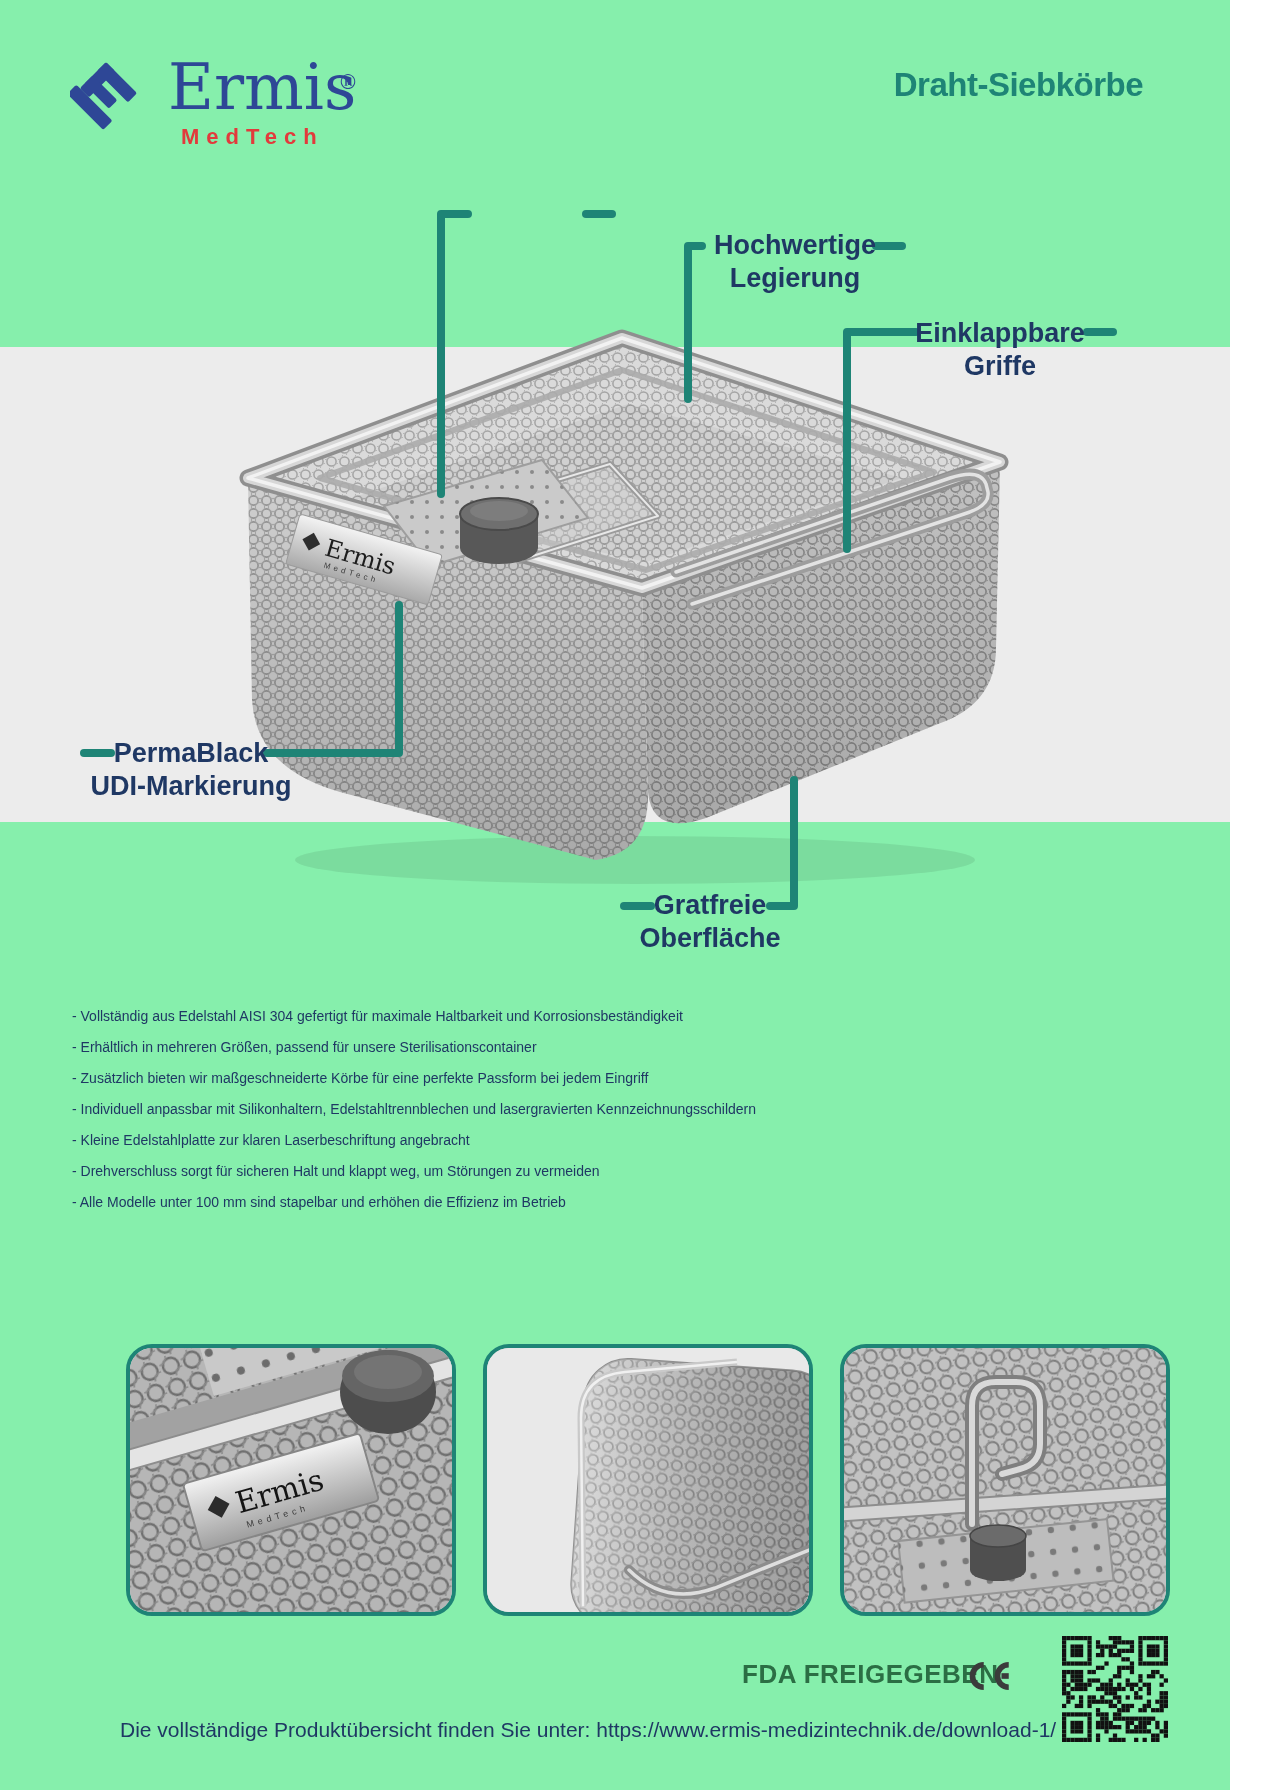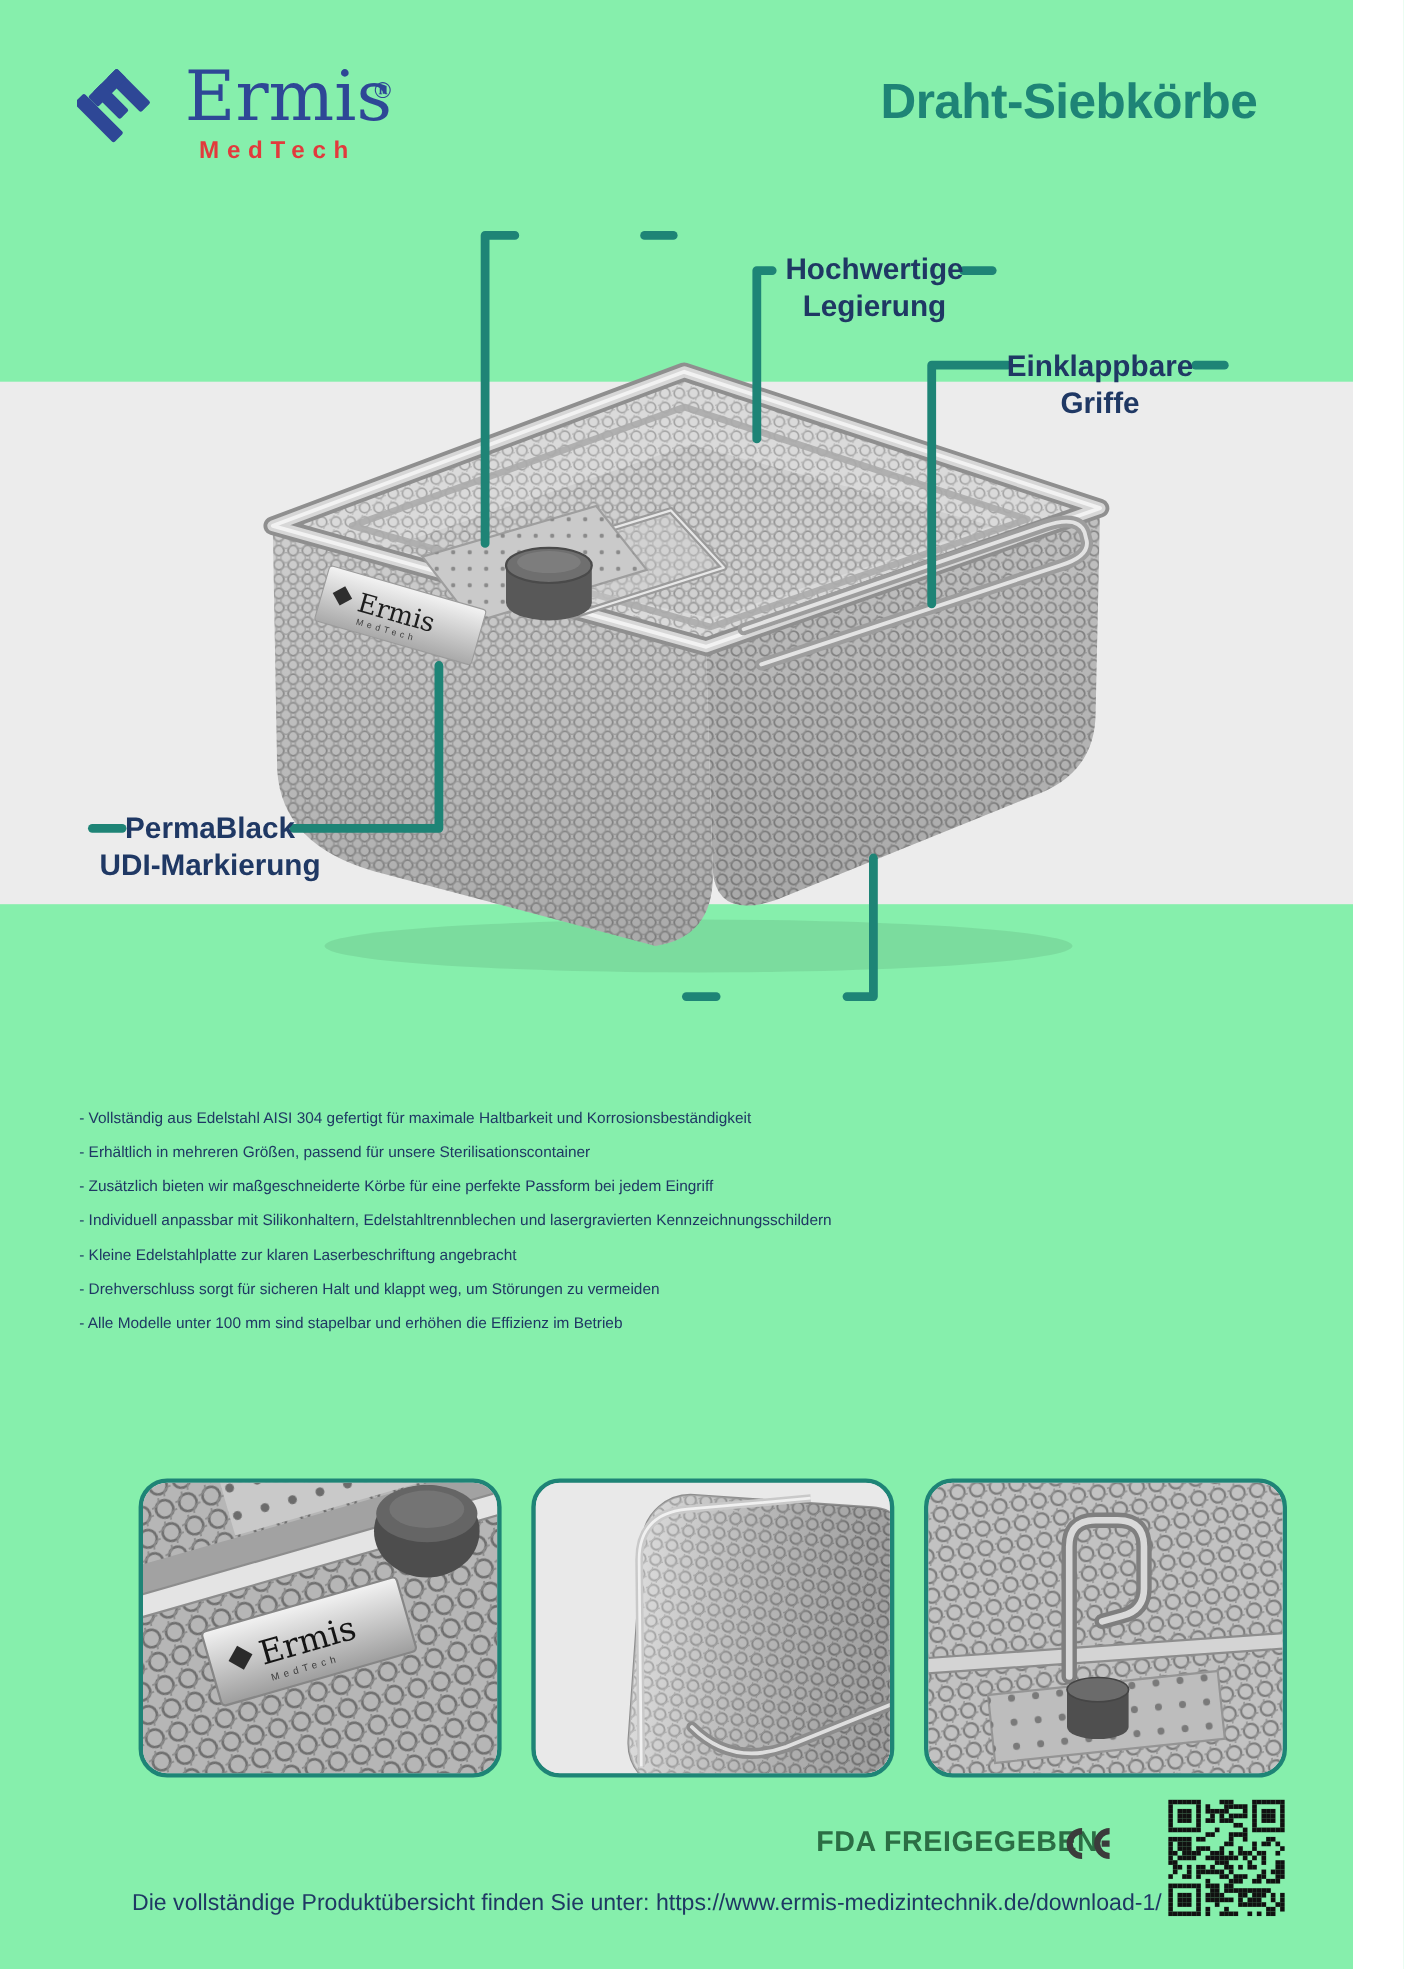--- a/index.html
+++ b/index.html
@@ -7,21 +7,21 @@
         font-family:"Liberation Sans",sans-serif;}
   
   .gray-band{position:absolute;left:0;top:347px;width:1276px;height:475px;background:#ececec;}
   .logo-mark{position:absolute;left:70px;top:60px;width:72px;height:72px;}
   .logo-brand{position:absolute;left:168px;top:56px;font-family:"DejaVu Serif","Liberation Serif",serif;
               font-size:63px;line-height:1;color:#2e4796;}
   .logo-reg{position:absolute;left:338px;top:70px;font-size:20px;color:#2e4796;
             font-family:"DejaVu Serif",serif;}
   .logo-sub{position:absolute;left:181px;top:124px;font-size:22px;font-weight:700;
             letter-spacing:7px;color:#e23a3c;}
-  .page-title{position:absolute;right:87px;top:66px;font-size:45px;font-weight:700;
+  .page-title{position:absolute;right:87px;top:66px;font-size:33px;font-weight:700;
               color:#1e8476;letter-spacing:-0.5px;}
   
   .hero{position:absolute;left:0;top:150px;width:1276px;height:810px;}
   .callout{position:absolute;color:#1f3864;font-weight:700;font-size:27px;line-height:33px;
            text-align:center;z-index:5;}
   .co-1{left:407px;top:197px;width:240px;}
   .co-2{left:675px;top:229px;width:240px;}
   .co-3{left:880px;top:317px;width:240px;}
   .co-4{left:60px;top:737px;width:262px;}
   .co-5{left:590px;top:889px;width:240px;}
@@ -152,20 +152,24 @@
     <div>Hochwertige</div>
     <div>Legierung</div>
   </div>
   <div class="callout co-3">
     <div>Einklappbare</div>
     <div>Griffe</div>
   </div>
   <div class="callout co-4">
     <div>PermaBlack</div>
     <div>UDI-Markierung</div>
+  </div>
+  <div class="callout co-5">
+    <div>Gratfreie</div>
+    <div>Oberfläche</div>
   </div>
 
   <div class="features">
     <div>- Vollständig aus Edelstahl AISI 304 gefertigt für maximale Haltbarkeit und Korrosionsbeständigkeit</div>
     <div>- Erhältlich in mehreren Größen, passend für unsere Sterilisationscontainer</div>
     <div>- Zusätzlich bieten wir maßgeschneiderte Körbe für eine perfekte Passform bei jedem Eingriff</div>
     <div>- Individuell anpassbar mit Silikonhaltern, Edelstahltrennblechen und lasergravierten Kennzeichnungsschildern</div>
     <div>- Kleine Edelstahlplatte zur klaren Laserbeschriftung angebracht</div>
     <div>- Drehverschluss sorgt für sicheren Halt und klappt weg, um Störungen zu vermeiden</div>
     <div>- Alle Modelle unter 100 mm sind stapelbar und erhöhen die Effizienz im Betrieb</div>

